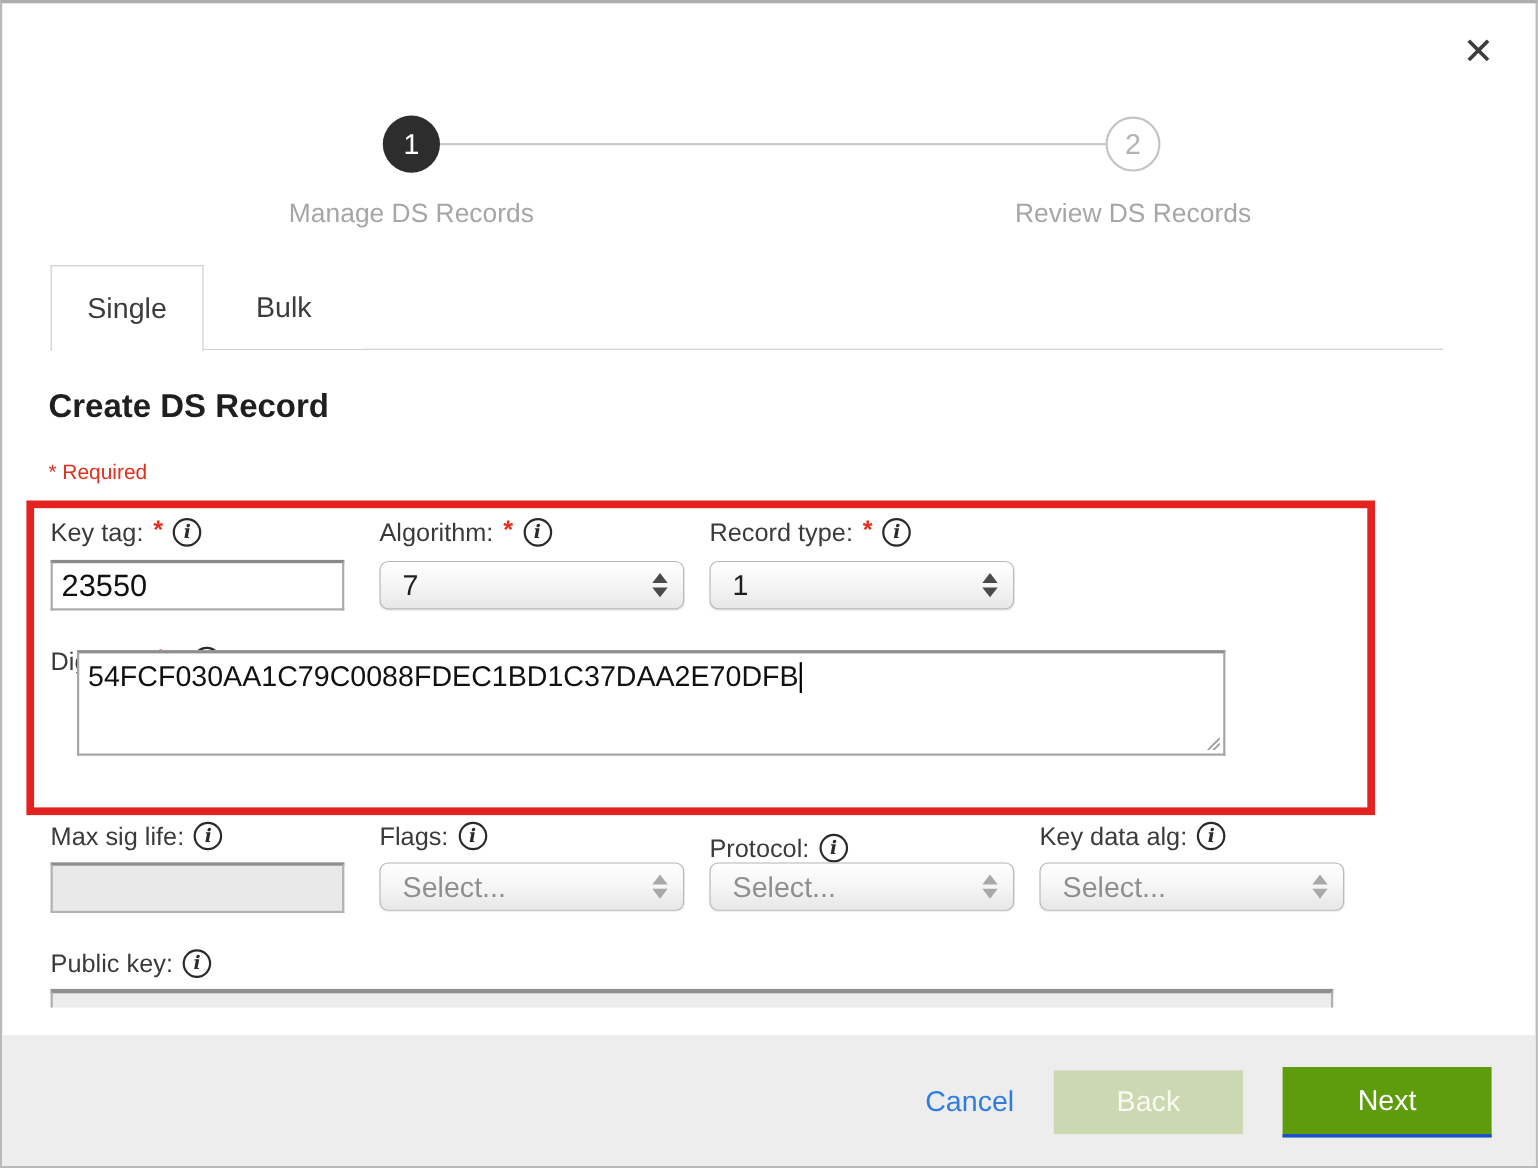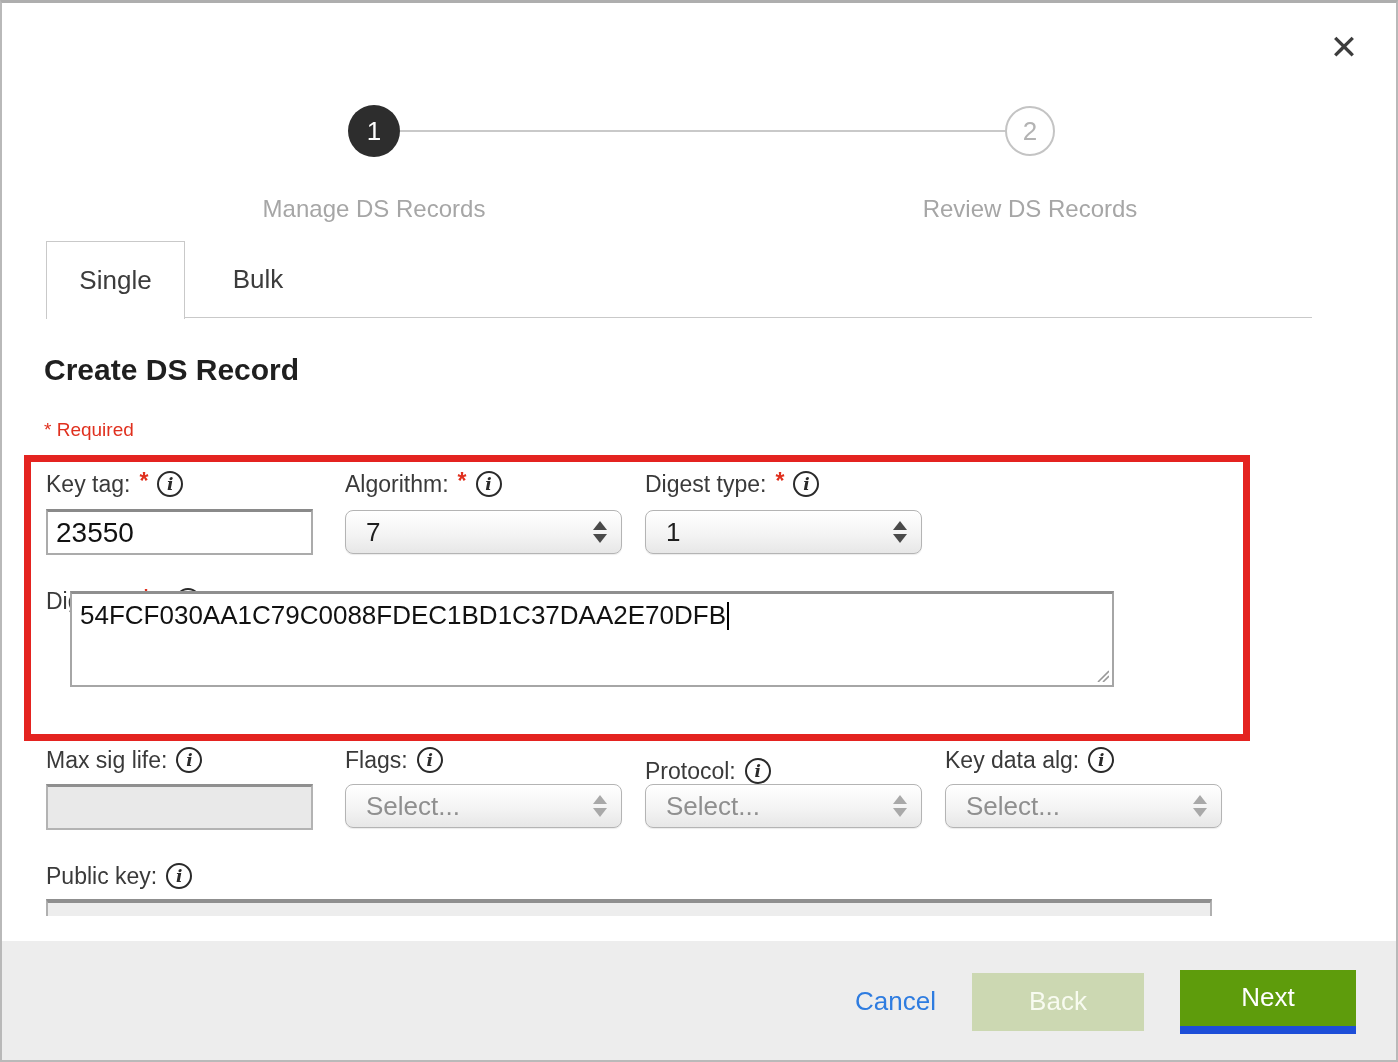--- a/index.html
+++ b/index.html
@@ -29,21 +29,21 @@
     width: 52px; height: 52px; border-radius: 50%;
     display: flex; align-items: center; justify-content: center;
     font-size: 26px;
   }
   .step-circle.active { left: 346px; top: 102px; background: #2d2d2d; color: #ffffff; }
   .step-circle.inactive {
     left: 1003px; top: 103px; width: 50px; height: 50px;
     background: #ffffff; border: 2px solid #c4c4c4; color: #b3b3b3;
   }
   .step-label {
-    top: 192px; width: 300px; text-align: center;
+    top: 178px; width: 300px; text-align: center;
     font-size: 24px; color: #a6a6a6;
   }
   .step-label.one { left: 222px; }
   .step-label.two { left: 878px; }
 
   
   .tabbar-line { left: 44px; top: 314px; width: 1266px; height: 1px; background: #c9c9c9; }
   .tab {
     top: 238px; height: 76px; display: flex; align-items: center; justify-content: center;
     font-size: 26px; color: #3c3c3c; cursor: pointer; background: #ffffff;
@@ -117,21 +117,21 @@
     background: #ededed;
     display: flex; align-items: center; justify-content: flex-end;
     gap: 36px; padding-right: 40px;
   }
   .cancel-link { color: #2e7ce0; font-size: 26px; cursor: pointer; }
   .btn {
     height: 58px; display: flex; align-items: center; justify-content: center;
     font-size: 26px; cursor: pointer;
   }
   .btn.back { width: 172px; background: #ccd8b2; color: #f8fbf0; }
-  .btn.next { width: 176px; background: #5e9c0c; border-bottom: 8px solid #1d4ed8; color: #ffffff; height: 64px; }
+  .btn.next { width: 190px; background: #5e9c0c; border-bottom: 3px solid #1d4ed8; color: #ffffff; height: 64px; }
 </style>
 </head>
 <body>
 
 <div class="abs close-btn">✕</div>
 
 <div class="abs step-line"></div>
 <div class="abs step-circle active">
     <span>1</span>
   </div>
@@ -154,21 +154,21 @@
   <span>Key tag:</span>
   <span class="req">*</span>
   <span class="info-icon">i</span>
 </div>
 <div class="abs field-label" style="left:343px; top:466px;">
   <span>Algorithm:</span>
   <span class="req">*</span>
   <span class="info-icon">i</span>
 </div>
 <div class="abs field-label" style="left:643px; top:466px;">
-  <span>Digest type:</span>
+  <span>Record type:</span>
   <span class="req">*</span>
   <span class="info-icon">i</span>
 </div>
 
 <div class="abs text-input" style="left:44px; top:506px; width:267px;">
   <span>23550</span>
 </div>
 <div class="abs select" style="left:343px; top:507px; width:277px;">
   <span>7</span>
   <span class="arrows">

